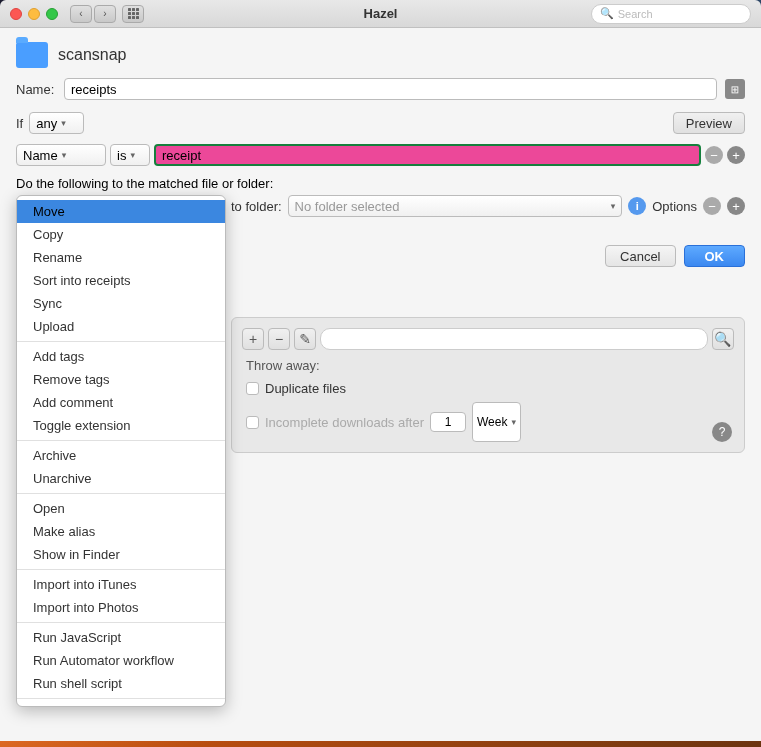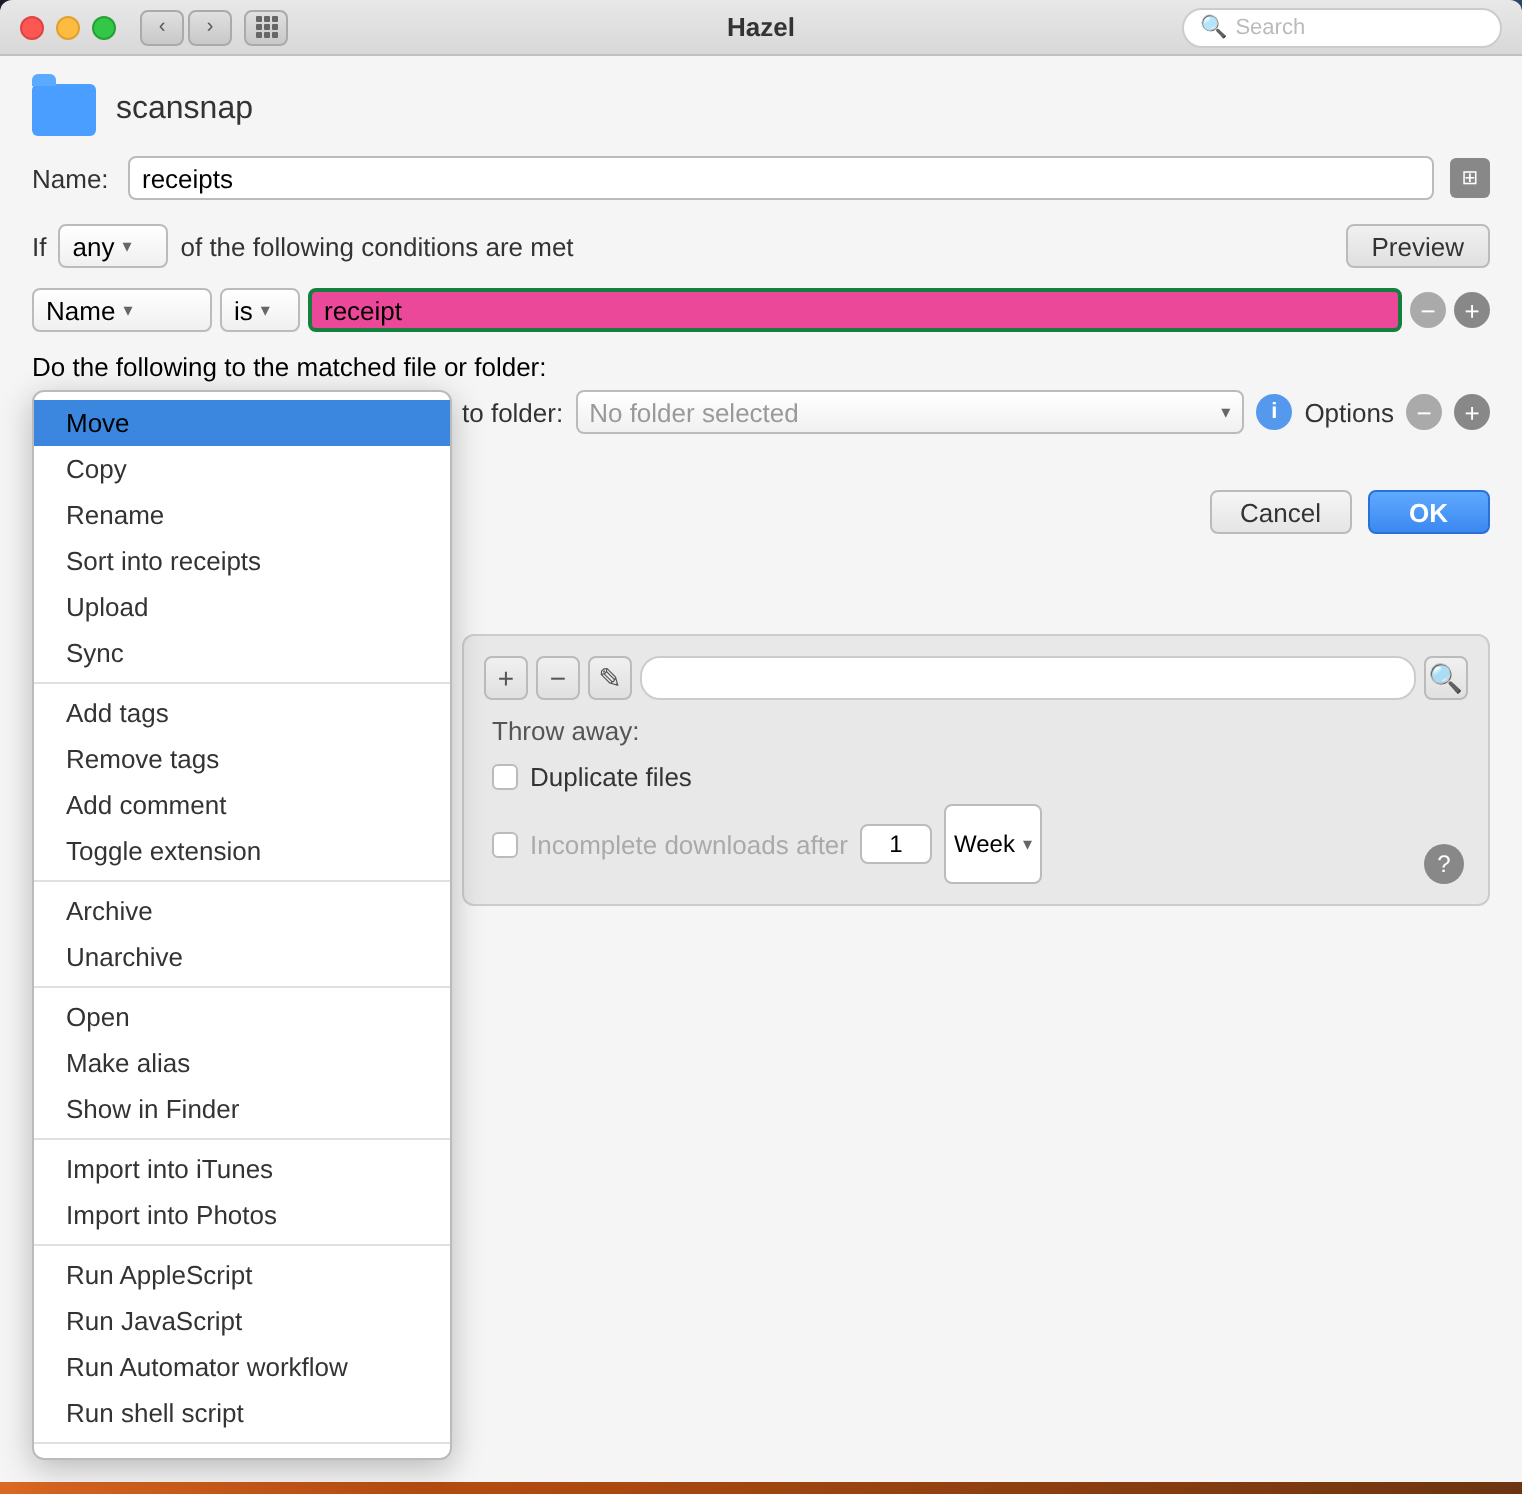--- a/index.html
+++ b/index.html
@@ -554,21 +554,20 @@
       <input class="name-input" type="text" value="receipts" style="">
       <div class="db-icon">⊞</div>
     </div>
 
     <div class="conditions-row">
       <span class="if-label">If</span>
       <div class="select-box">
         <span>any</span>
         <span class="select-arrow">▾</span>
       </div>
-      <span class="conditions-text">of the following conditions are met</span>
       <button class="preview-btn">Preview</button>
     </div>
 
     <div class="filter-row">
       <div class="filter-select">
         <span>Name</span>
         <span class="select-arrow">▾</span>
       </div>
       <div class="filter-select filter-select-2">
         <span>is</span>
@@ -590,25 +589,25 @@
         <div class="menu-item">
           <span>Copy</span>
         </div>
         <div class="menu-item">
           <span>Rename</span>
         </div>
         <div class="menu-item">
           <span>Sort into receipts</span>
         </div>
         <div class="menu-item">
+          <span>Sync</span>
+        </div>
+        <div class="menu-item">
           <span>Upload</span>
         </div>
-        <div class="menu-item">
-          <span>Sync</span>
-        </div>
         <div class="menu-separator"></div>
         <div class="menu-item">
           <span>Add tags</span>
         </div>
         <div class="menu-item">
           <span>Remove tags</span>
         </div>
         <div class="menu-item">
           <span>Add comment</span>
         </div>
@@ -633,23 +632,20 @@
           <span>Show in Finder</span>
         </div>
         <div class="menu-separator"></div>
         <div class="menu-item">
           <span>Import into iTunes</span>
         </div>
         <div class="menu-item">
           <span>Import into Photos</span>
         </div>
         <div class="menu-separator"></div>
-        <div class="menu-item">
-          <span>Run AppleScript</span>
-        </div>
         <div class="menu-item">
           <span>Run JavaScript</span>
         </div>
         <div class="menu-item">
           <span>Run Automator workflow</span>
         </div>
         <div class="menu-item">
           <span>Run shell script</span>
         </div>
         <div class="menu-separator"></div>

